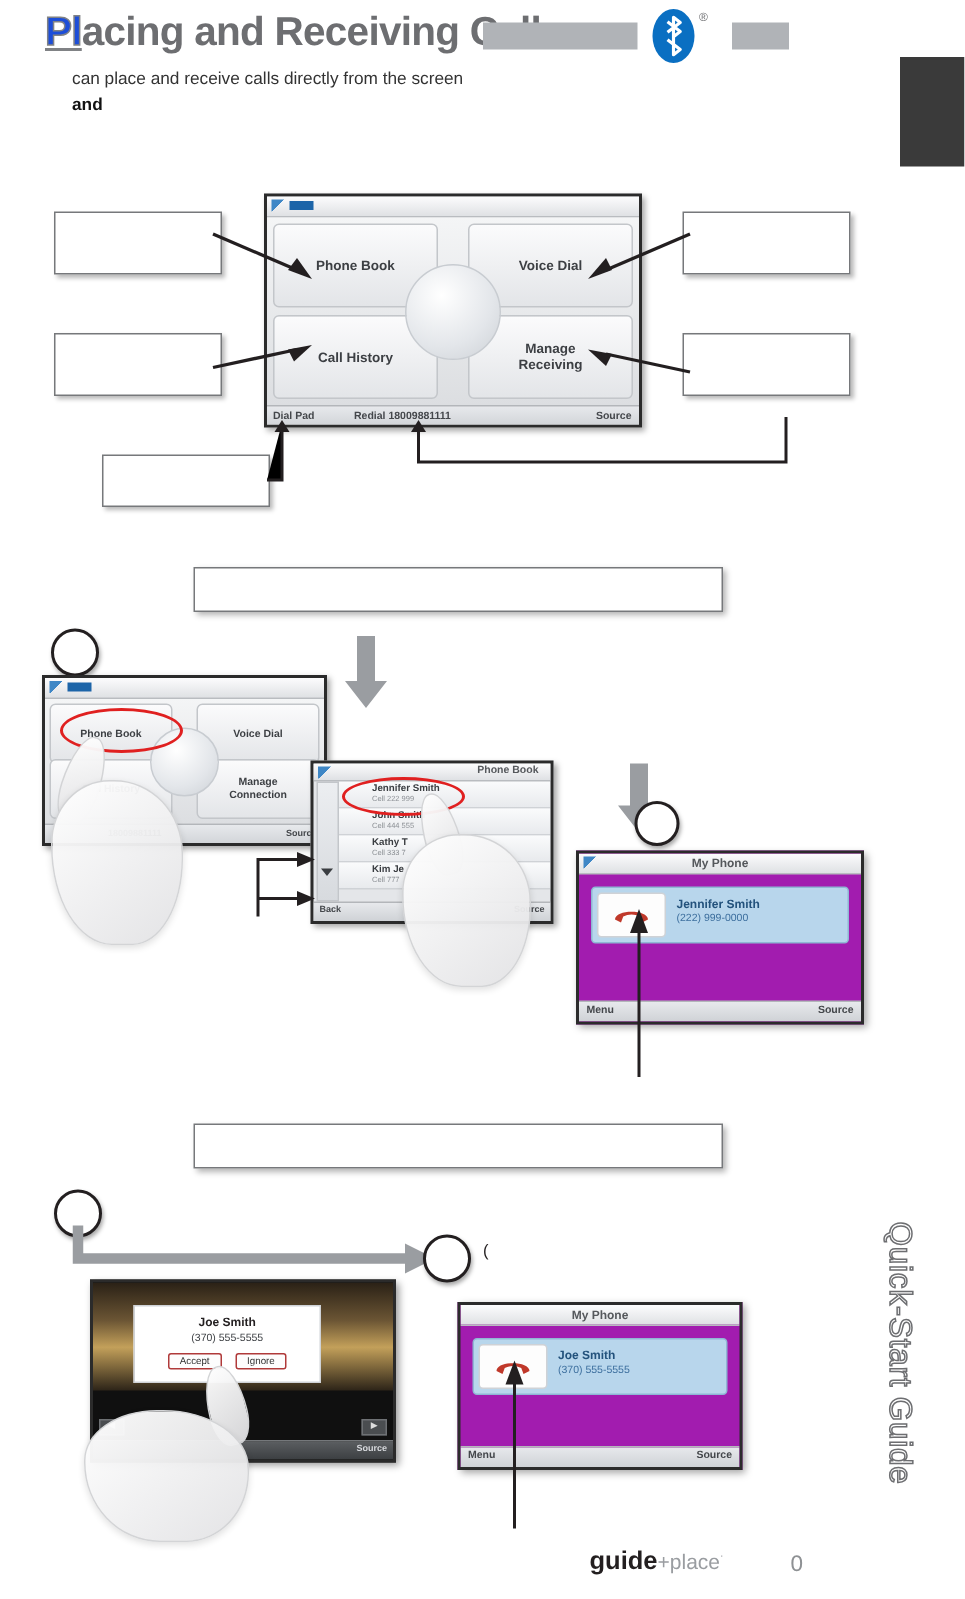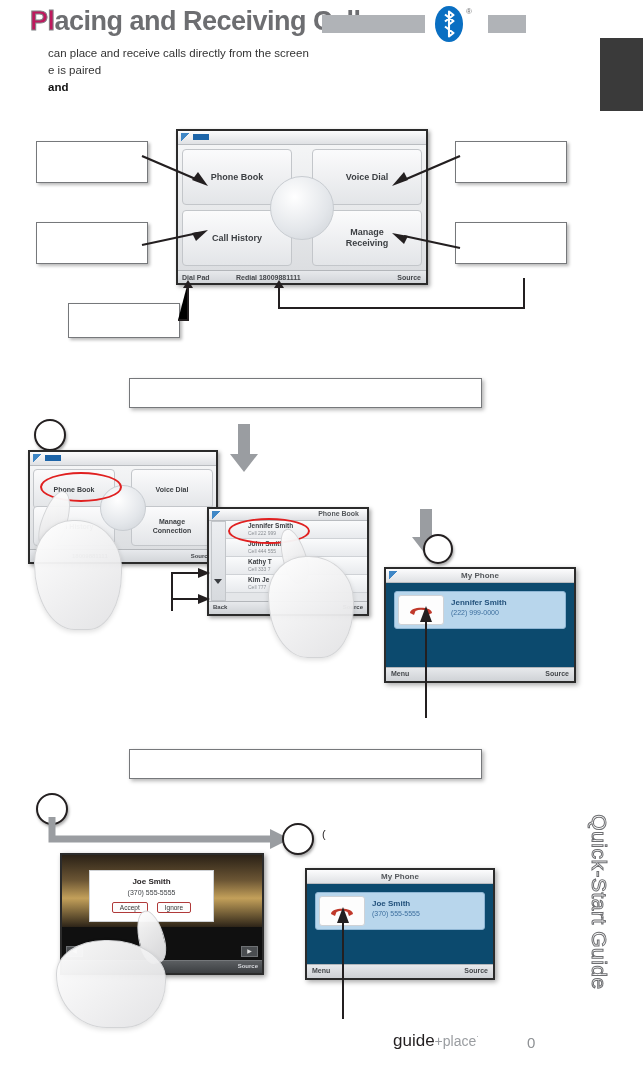--- a/index.html
+++ b/index.html
@@ -3,21 +3,21 @@
 <meta charset="utf-8">
 <style>
   html,body{margin:0;padding:0;background:#fff;}
   body{width:643px;height:1066px;position:relative;overflow:hidden;
        font-family:"Liberation Sans",sans-serif;color:#231f20;}
   .abs{position:absolute;}
 
   
   #page-title{left:30px;top:6px;font-size:27px;font-weight:bold;color:#6d6e71;
       letter-spacing:-0.5px;white-space:nowrap;}
-  #page-title .ghost{color:#be185d;-webkit-text-stroke:1px #808285;}
+  #page-title .ghost{color:#1d4ed8;text-decoration:underline;-webkit-text-stroke:1px #808285;}
   .redact-bar{background:#b0b3b7;}
   #redact-1{left:322px;top:15px;width:103px;height:18px;}
   #redact-2{left:488px;top:15px;width:38px;height:18px;}
   #bt-logo{left:434px;top:5px;width:30px;height:38px;}
   #bt-reg{left:466px;top:7px;font-size:8px;color:#6d6e71;}
   #dark-tab{left:600px;top:38px;width:43px;height:73px;background:#3a3a3a;}
 
   #intro{left:48px;top:45px;width:420px;font-size:11.5px;line-height:17px;
       color:#333;}
   #intro span{display:block;white-space:nowrap;}
@@ -73,21 +73,21 @@
       background:linear-gradient(#fafbfc,#e8eaed);}
   .pb-name{position:absolute;left:22px;top:1px;font-size:6.5px;font-weight:bold;color:#3a3d41;}
   .pb-sub{position:absolute;left:22px;top:9px;font-size:5px;color:#8b8f94;}
   .pb-scroll{position:absolute;left:2px;top:12px;width:13px;bottom:13px;
       background:linear-gradient(#eceef1,#d7dade);border:1px solid #c3c6ca;}
   .pb-bot{position:absolute;left:0;right:0;bottom:0;height:12px;
       background:linear-gradient(#e7e9ec,#cfd2d6);border-top:1px solid #b3b6ba;
       font-size:6px;font-weight:bold;color:#44474b;}
 
   
-  .mp{background:#0c4a6e;border:2px solid #2b2b2b;box-shadow:2px 2px 5px rgba(0,0,0,.35);
+  .mp{background:#a21caf;border:2px solid #2b2b2b;box-shadow:2px 2px 5px rgba(0,0,0,.35);
       overflow:hidden;}
   .mp-top{height:13px;background:linear-gradient(#fcfcfd,#dfe1e4);
       border-bottom:1px solid #b9bcc0;position:relative;}
   .mp-title{position:absolute;left:0;right:0;top:2px;text-align:center;
       font-size:8px;font-weight:bold;color:#55585c;}
   .mp-card{position:absolute;left:8px;right:8px;top:22px;height:36px;
       background:#b8d6ec;border:1px solid #8fb6d4;border-radius:3px;display:flex;}
   .mp-hang{width:44px;margin:3px;background:#fdfdfd;border:1px solid #cfd2d6;
       border-radius:3px;display:flex;align-items:center;justify-content:center;}
   .mp-info{flex:1;padding:6px 0 0 4px;}
@@ -128,21 +128,21 @@
       box-shadow:0 2px 5px rgba(0,0,0,.12);}
   .finger{position:absolute;background:
       linear-gradient(150deg,rgba(255,255,255,.97),rgba(223,223,225,.95));
       border:1px solid #d3d4d6;border-radius:48% 48% 40% 40%/60% 60% 40% 40%;}
 
   
   .hl{position:absolute;border:2px solid #e02020;border-radius:50%;}
 
   
   #logo{left:393px;top:1031px;font-size:17px;color:#231f20;}
-  #logo .g{font-weight:normal;}
+  #logo .g{font-weight:bold;}
   #logo .p{color:#9a9da1;font-weight:normal;font-size:14px;}
   #logo .tm{font-size:7px;color:#9a9da1;vertical-align:super;}
   #pagenum{left:527px;top:1034px;font-size:15px;color:#8e9194;}
   #sidebar-text{right:-66px;top:890px;width:220px;
       transform:rotate(90deg);transform-origin:center;
       font-size:21px;color:#fff;-webkit-text-stroke:1px #6d6e71;
       letter-spacing:.5px;white-space:nowrap;text-align:center;}
 </style>
 </head>
 <body>
@@ -155,21 +155,21 @@
 
 <svg class="abs" id="bt-logo" viewBox="0 0 30 38">
   <ellipse cx="15" cy="19" rx="14" ry="18" fill="#0a6fc2"></ellipse>
   <path d="M11 9.5 L19.5 16 L15 19.5 L15 6.5 L19.5 10 L11 16.5 M15 19.5 L15 31.5 L19.5 28 L11 21.5" fill="none" stroke="#fff" stroke-width="2.1" stroke-linejoin="round"></path>
 </svg>
 <div class="abs" id="bt-reg">®</div>
 <div class="abs" id="dark-tab"></div>
 
 <div class="abs" id="intro">
   <span>can place and receive calls directly from the screen</span>
-  <span><span>e is paired </span><b>and</b></span>
+  <span><b>and</b></span>
 </div>
 
 <div class="abs hu" style="left:176px;top:129px;width:248px;height:152px;">
   <div class="hu-top">
     <div class="hu-sig"></div>
     <div class="hu-bt"></div>
     <div class="hu-title"></div>
   </div>
   <div class="hu-body">
     <div class="hu-quad" style="left:4px;top:4px;width:108px;height:54px;">Phone Book</div>

